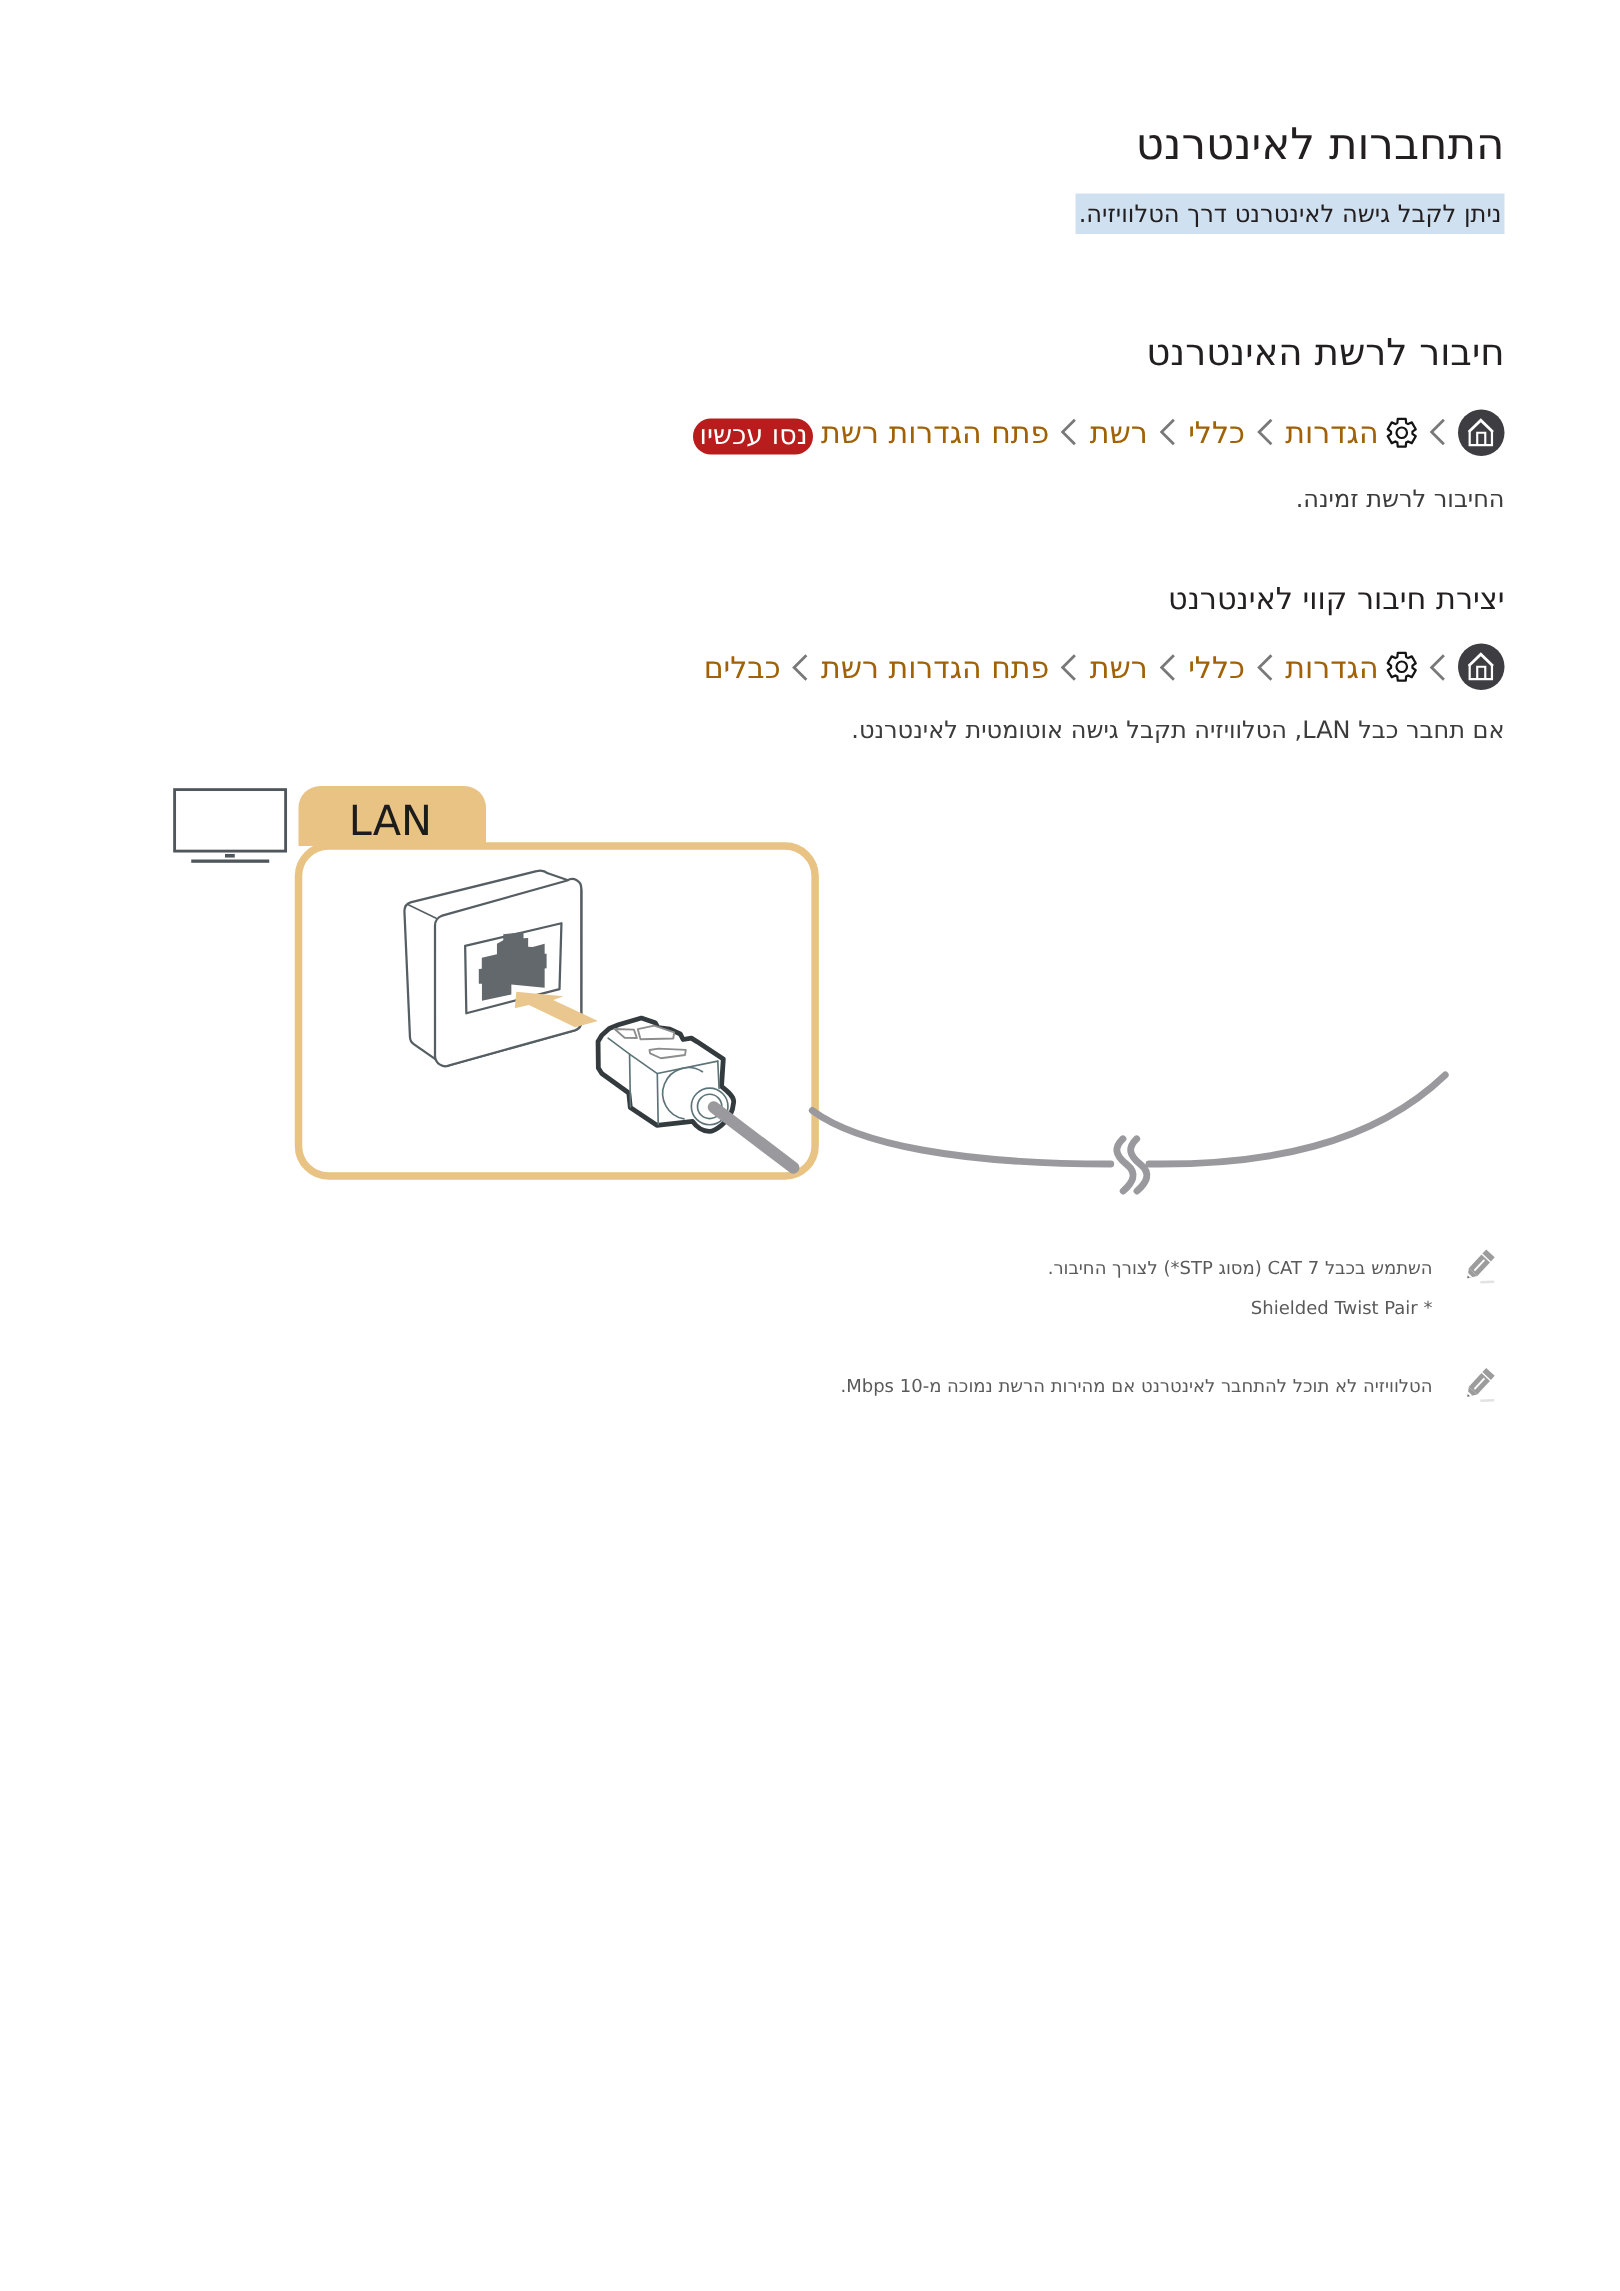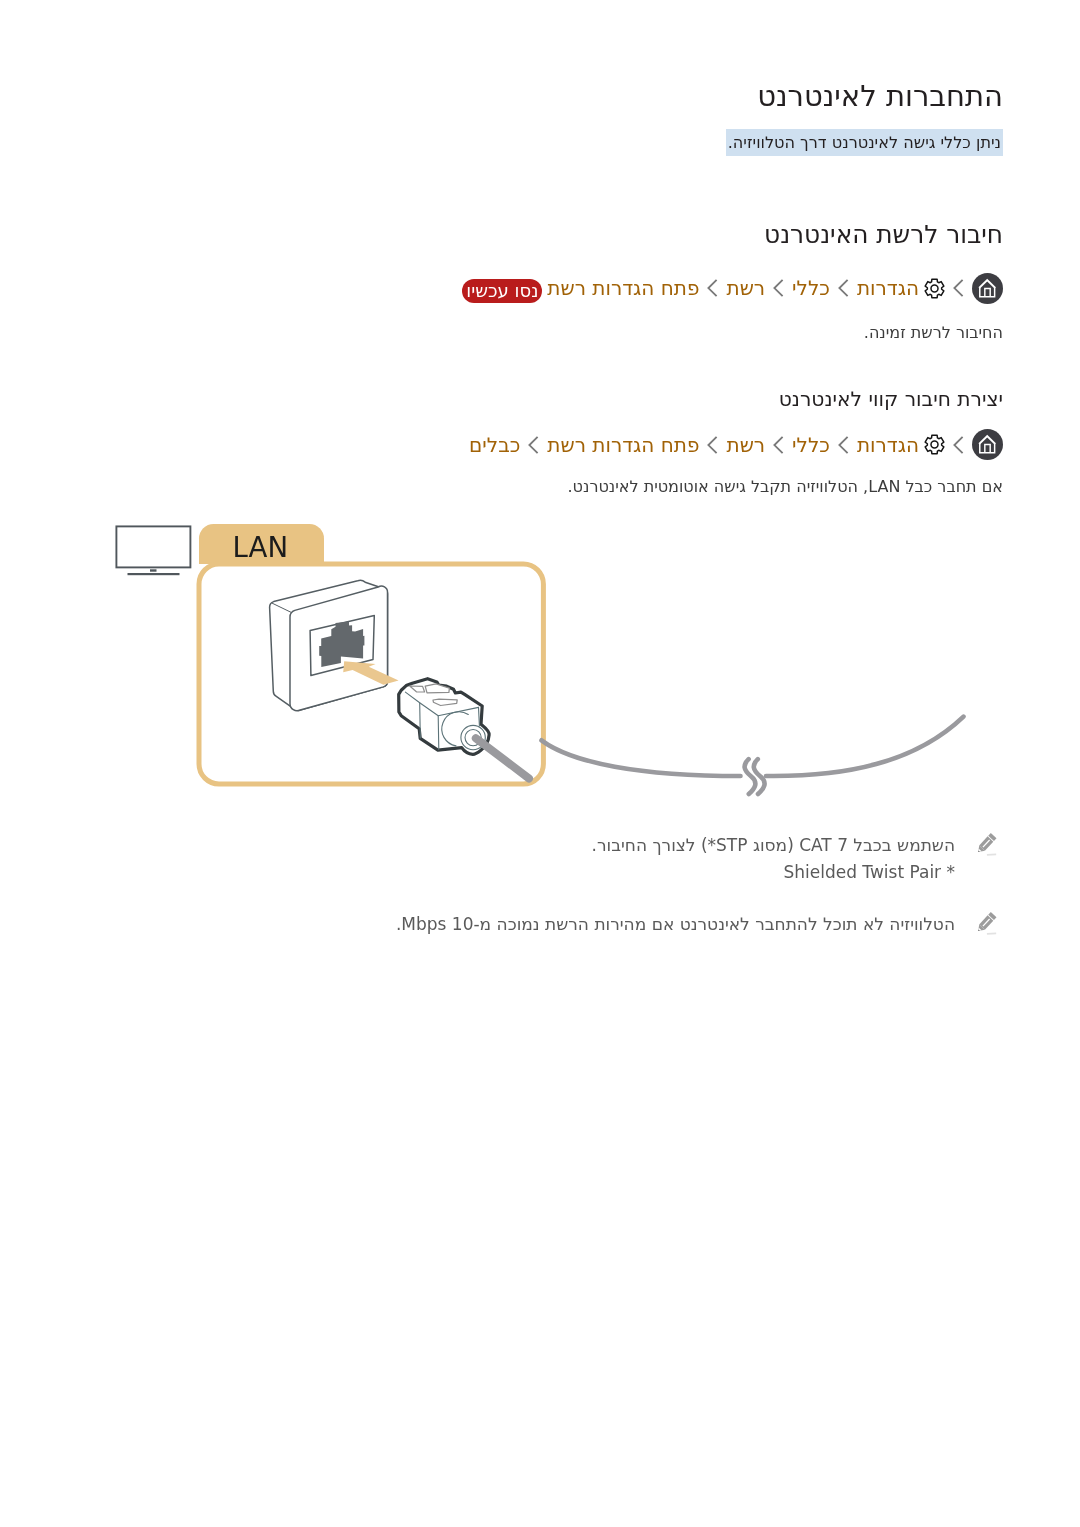--- a/index.html
+++ b/index.html
@@ -26,38 +26,38 @@
   .home{width:31px;height:31px;border-radius:50%;background:#3d3d42;
         display:inline-flex;align-items:center;justify-content:center;flex:0 0 auto;}
   .gear{display:inline-flex;align-items:center;margin:0 0px 0 5px;flex:0 0 auto;}
   .badge{display:inline-block;background:#b91c1c;color:#fff;border-radius:12px;
          font-size:18px;line-height:24px;height:24px;padding:0 4px;margin-right:5px;
          position:relative;top:3px;}
 
   .body-p{position:absolute;right:77px;font-size:16px;line-height:24px;color:#3c3c3c;}
 
   .note{position:absolute;display:flex;flex-direction:row;align-items:flex-start;justify-content:flex-start;}
-  .note .txt{font-size:17px;line-height:27px;color:#5a5a5a;text-align:right;direction:rtl;flex:1 1 auto;}
+  .note .txt{font-size:12px;line-height:27px;color:#5a5a5a;text-align:right;direction:rtl;flex:1 1 auto;}
   .note .ico{flex:0 0 auto;margin-left:19px;margin-top:0px;display:block;line-height:0;}
 
   .pageno{position:absolute;left:0;right:0;top:1459px;text-align:center;
           font-size:16px;color:#555a5c;direction:ltr;letter-spacing:-0.4px;}
 
   
   .fig{position:absolute;left:0;top:0;width:1080px;height:1527px;pointer-events:none;}
 </style>
 </head>
 <body>
 
 <div class="page">
 
   <div class="title">התחברות לאינטרנט</div>
 
   <div class="lead-wrap">
-    <span class="lead">ניתן כללי גישה לאינטרנט דרך הטלוויזיה.</span>
+    <span class="lead">ניתן לקבל גישה לאינטרנט דרך הטלוויזיה.</span>
   </div>
 
   <div class="h2">חיבור לרשת האינטרנט</div>
 
   <div class="crumb" style="top:272.5px;">
       <span class="home">
         <svg width="23" height="23" viewBox="0 0 24 24">
           <path d="M11.7 1.9 2.6 10.8l1.3 1.45 7.8-7.55 7.8 7.55 1.3-1.45Z" fill="#ffffff"></path>
           <path d="M3.95 10.9v9.7h15.5v-9.7" fill="none" stroke="#ffffff" stroke-width="1.55"></path>
           <path d="M9.2 20.6v-8.6h5.6v8.6" fill="none" stroke="#ffffff" stroke-width="1.5"></path>

